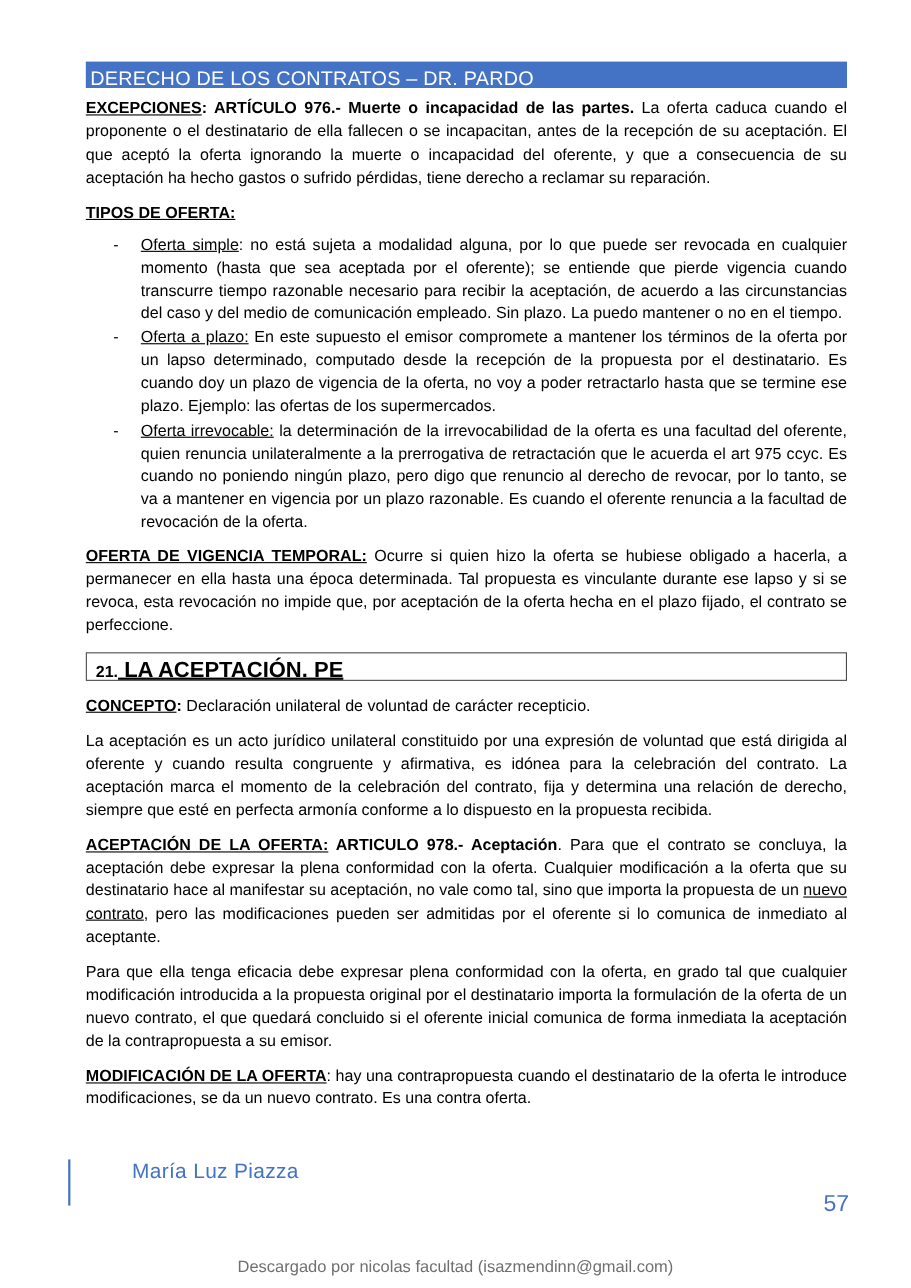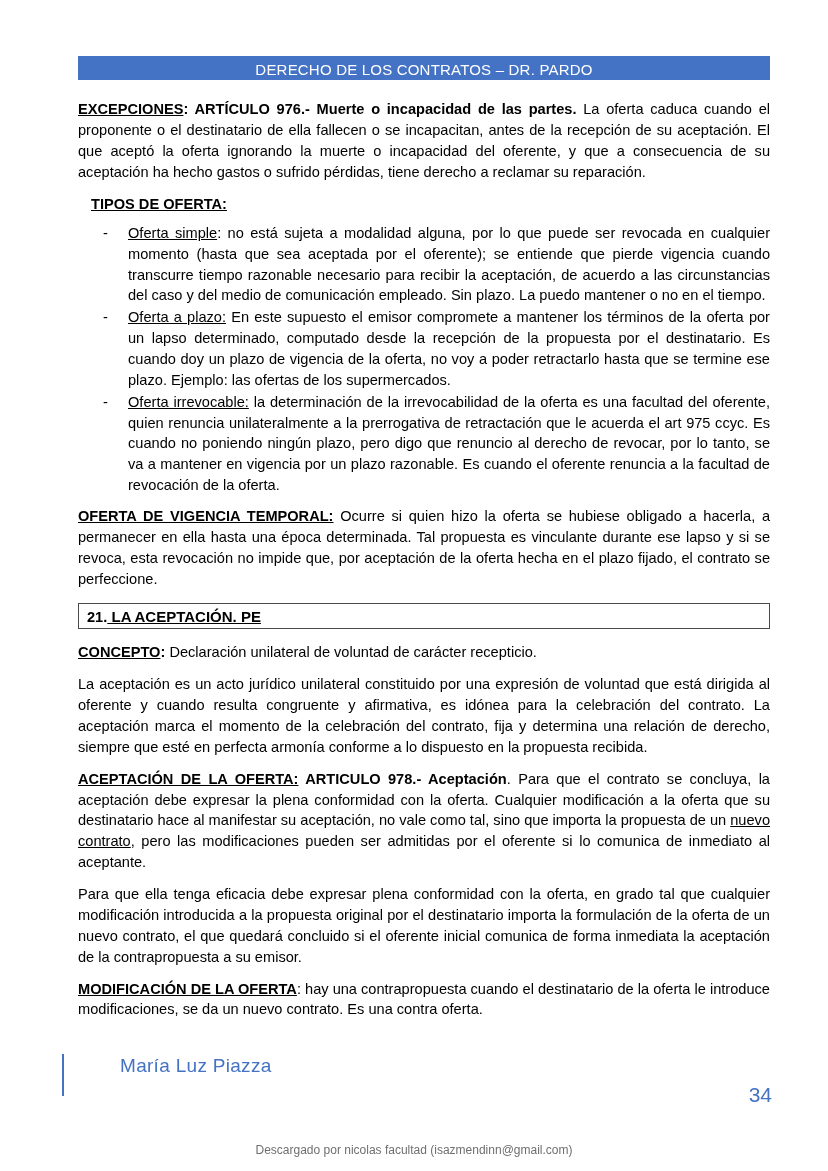--- a/index.html
+++ b/index.html
@@ -26,22 +26,21 @@
     position: absolute;
     left: 78px;
     top: 56px;
     width: 692px;
   }
 
   
   .header-band {
     background: #4472C4;
     color: #ffffff;
-    text-align: center;
-    font-size: 15px;
+    font-size: 18px;
     letter-spacing: .2px;
     padding: 6px 4px 6px 4px;
     line-height: 1.1;
     box-sizing: border-box;
     height: 24px;
   }
 
   
   p.body {
     margin: 0 0 11px 0;
@@ -51,21 +50,21 @@
     text-justify: inter-word;
     hyphens: none;
   }
   .b  { font-weight: bold; }
   .u  { text-decoration: underline; }
   .bu { font-weight: bold; text-decoration: underline; }
   .i  { }
 
   
   .sec-heading {
-    margin: 12px 0 8px 13px;
+    margin: 12px 0 8px 0;
     font-size: 14.6px;
     font-weight: bold;
     text-decoration: underline;
     line-height: 1.4;
   }
 
   
   ul.dash-list {
     list-style: none;
     margin: 0 0 10px 0;
@@ -94,21 +93,21 @@
     padding: 4px 8px 5px 8px;
     box-sizing: border-box;
     height: 26px;
   }
   .title-box .num {
     font-size: 14.6px;
     font-weight: bold;
     text-align: right;
   }
   .title-box .ttl {
-    font-size: 15px;
+    font-size: 20px;
     font-weight: bold;
     text-decoration: underline;
     text-align: right;
   }
 
   
   .sig-wrap {
     position: absolute;
     left: 62px;
     top: 1052px;
@@ -139,36 +138,36 @@
     color: #4472C4;
   }
 
   
   .dl-footer {
     position: absolute;
     left: 0;
     top: 1143px;
     width: 828px;
     text-align: center;
-    font-size: 12px;
+    font-size: 15px;
     color: #6f6f6f;
   }
 </style>
 </head>
 <body>
 
 <div class="page">
 
   <div class="content">
 
     <div class="header-band">
       <span>DERECHO DE LOS CONTRATOS – DR. PARDO</span>
     </div>
 
-    <p class="body" style="margin-top:19px;">
+    <p class="body" style="margin-top:9px;">
       <span class="bu">EXCEPCIONES</span><span class="b">: ARTÍCULO 976.- Muerte o incapacidad de las partes.</span><span> La oferta caduca cuando el proponente o el destinatario de ella fallecen o se incapacitan, antes de la recepción de su aceptación. El que aceptó la oferta ignorando la muerte o incapacidad del oferente, y que a consecuencia de su aceptación ha hecho gastos o sufrido pérdidas, tiene derecho a reclamar su reparación.</span>
     </p>
 
     <div class="sec-heading">TIPOS DE OFERTA: </div>
 
     <ul class="dash-list">
 
       <li>
         <span class="dash">-</span>
         <span class="u">Oferta simple</span><span>:</span><span> no está sujeta a modalidad alguna, por lo que puede ser revocada en cualquier momento (hasta que sea aceptada por el oferente); se entiende que pierde vigencia cuando transcurre tiempo razonable necesario para recibir la aceptación, de acuerdo a las circunstancias del caso y del medio de comunicación empleado.</span><span class="i"> Sin plazo. La puedo mantener o no en el tiempo.</span>
@@ -208,18 +207,18 @@
 
     <p class="body">
       <span class="bu">MODIFICACIÓN DE LA OFERTA</span><span>: hay una contrapropuesta cuando el destinatario de la oferta le introduce modificaciones, se da un nuevo contrato. Es una contra oferta.</span>
     </p>
 
   </div>
 
   <div class="sig-wrap">
     <div class="sig-rule"></div>
     <div class="sig-name">María Luz Piazza</div>
-    <div class="page-num">34</div>
+    <div class="page-num">57</div>
   </div>
 
   <div class="dl-footer">Descargado por nicolas facultad (isazmendinn@gmail.com)</div>
 
 </div>
 
 </body></html>

